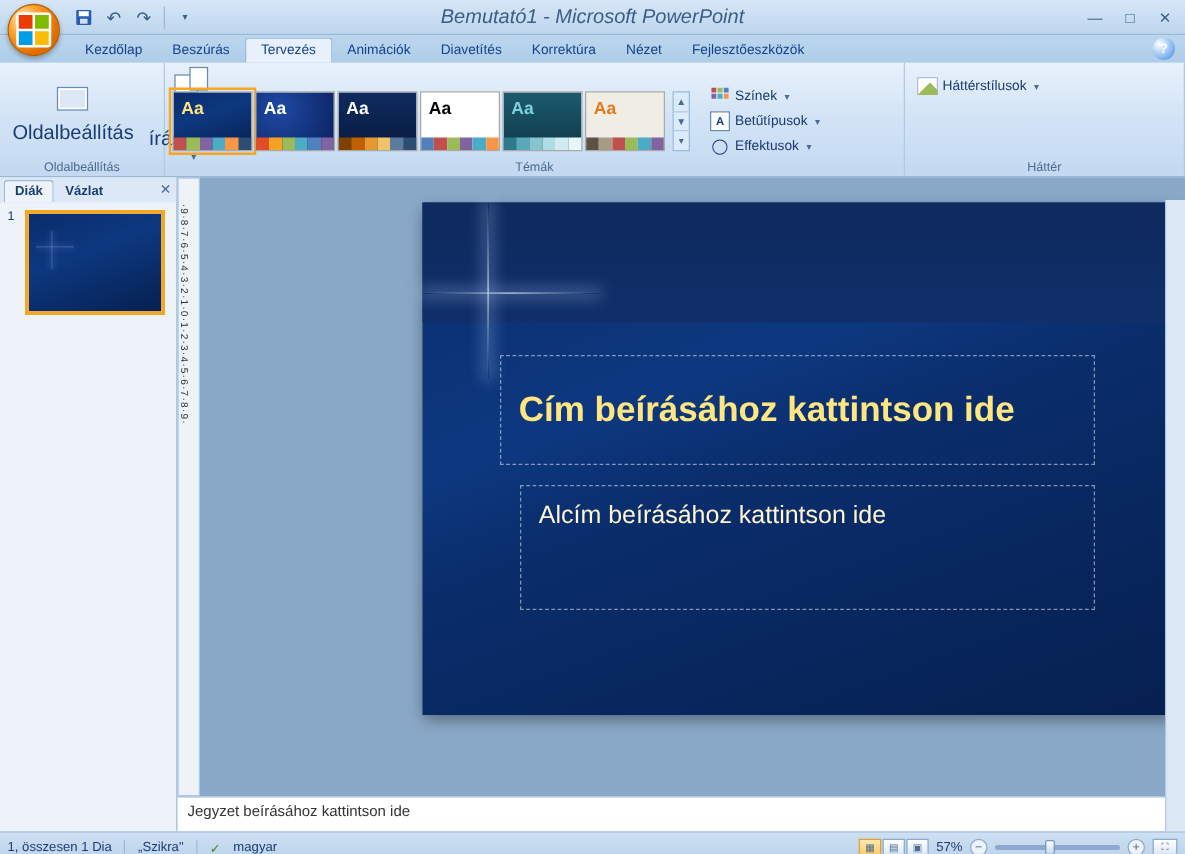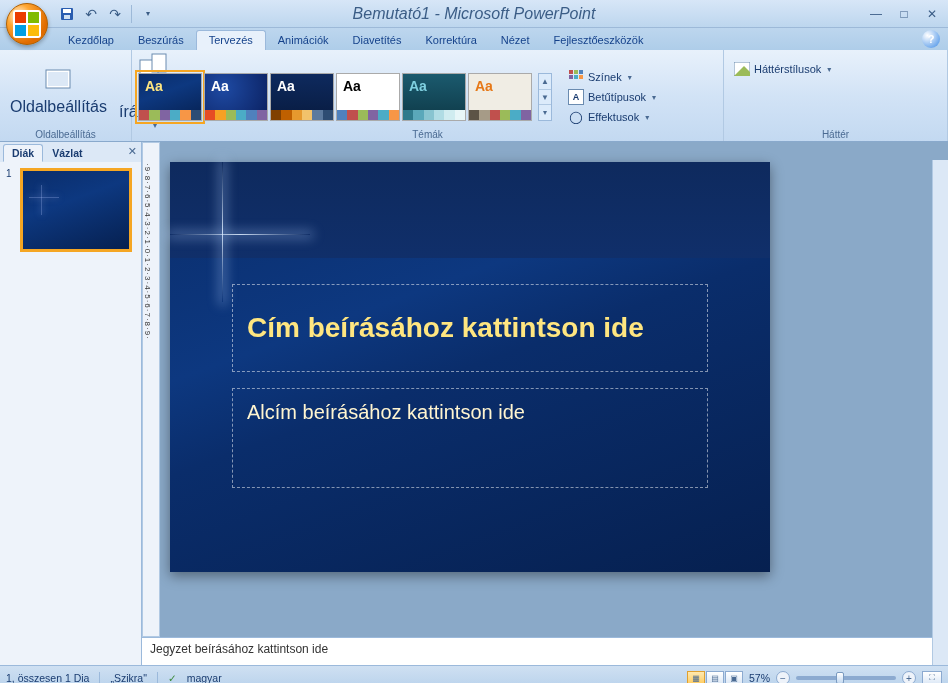--- a/index.html
+++ b/index.html
@@ -62,29 +62,29 @@
 .thumb { width: 112px; height: 84px; background: linear-gradient(160deg, #0a2d6b, #0d3880 40%, #062050); border: 3px solid #f5a623; position: relative; }
 .thumb::after { content:''; position:absolute; left: 18px; top: 14px; width: 1px; height: 30px; background: rgba(180,200,255,0.3); box-shadow: 0 0 6px rgba(180,200,255,0.5);}
 .thumb::before { content:''; position:absolute; left: 6px; top: 26px; width: 30px; height: 1px; background: rgba(180,200,255,0.3); box-shadow: 0 0 6px rgba(180,200,255,0.5);}
 
 .editor-pane { flex: 1; display: flex; flex-direction: column; background: #8aa9c8; position: relative; }
 .h-ruler-row { display: flex; height: 18px; }
 .ruler-corner { width: 18px; background: #eef3fa; border: 1px solid #b1c9e3; }
 .h-ruler { flex: 1; background: #eef3fa; border: 1px solid #b1c9e3; font-size: 8px; color: #333; overflow: hidden; white-space: nowrap; letter-spacing: 1px; padding-left: 100px;}
 .editor-main { flex: 1; display: flex; overflow: hidden; }
 .v-ruler { width: 18px; background: #eef3fa; border: 1px solid #b1c9e3; writing-mode: vertical-lr; font-size: 8px; color: #333; overflow: hidden; padding-top: 20px; letter-spacing: 1px;}
-.canvas-wrap { flex: 1; overflow: auto; display: flex; align-items: flex-start; justify-content: flex-start; padding: 20px 10px; position: relative; }
+.canvas-wrap { flex: 1; overflow: auto; display: flex; align-items: flex-start; justify-content: flex-end; padding: 20px 10px; position: relative; }
 .slide { width: 600px; height: 410px; background: linear-gradient(160deg, #0a2d6b 0%, #0d3880 35%, #0a2d6b 50%, #062050 100%); box-shadow: 0 4px 12px rgba(0,0,0,0.4); position: relative; }
 .slide-topbar { position: absolute; top: 0; left: 0; right: 0; height: 96px; background: linear-gradient(#0e2a5e, #102f6a); }
 .flare-v { position: absolute; left: 52px; top: 0; width: 1px; height: 140px; background: linear-gradient(rgba(200,220,255,0), rgba(220,235,255,0.9) 50%, rgba(200,220,255,0)); box-shadow: 0 0 12px 3px rgba(180,210,255,0.4); }
 .flare-h { position: absolute; left: 0; top: 72px; width: 140px; height: 1px; background: linear-gradient(90deg, rgba(200,220,255,0), rgba(220,235,255,0.9) 50%, rgba(200,220,255,0)); box-shadow: 0 0 12px 3px rgba(180,210,255,0.4); }
 .placeholder { position: absolute; border: 1px dashed rgba(255,255,255,0.5); }
 .title-ph { left: 62px; top: 122px; right: 62px; height: 88px; display: flex; align-items: center; padding: 0 14px; }
 .title-ph-text { color: #ffe680; font-size: 28px; font-weight: bold; line-height: 1.15; }
-.subtitle-ph { left: 62px; top: 226px; right: 62px; height: 100px; padding: 12px 14px; }
+.subtitle-ph { left: 78px; top: 226px; right: 62px; height: 100px; padding: 12px 14px; }
 .subtitle-ph-text { color: #fff5d0; font-size: 20px; }
 
 .notes-pane { height: 28px; background: #fff; border-top: 1px solid #9bb9db; font-size: 12px; padding: 4px 8px; color: #333; }
 
 .editor-scroll-v { position: absolute; right: 0; top: 18px; bottom: 0; width: 16px; background: #dce8f6; border-left: 1px solid #b1c9e3;}
 
 
 .statusbar { height: 18px; background: linear-gradient(#cfe0f2, #b7d1eb); border-top: 1px solid #9bb9db; display: flex; align-items: center; font-size: 10.5px; color: #1a3c70; padding: 12px 6px; gap: 10px; }
 .status-sep { width: 1px; height: 12px; background: #9bb9db; }
 .status-right { margin-left: auto; display: flex; align-items: center; gap: 6px; }

